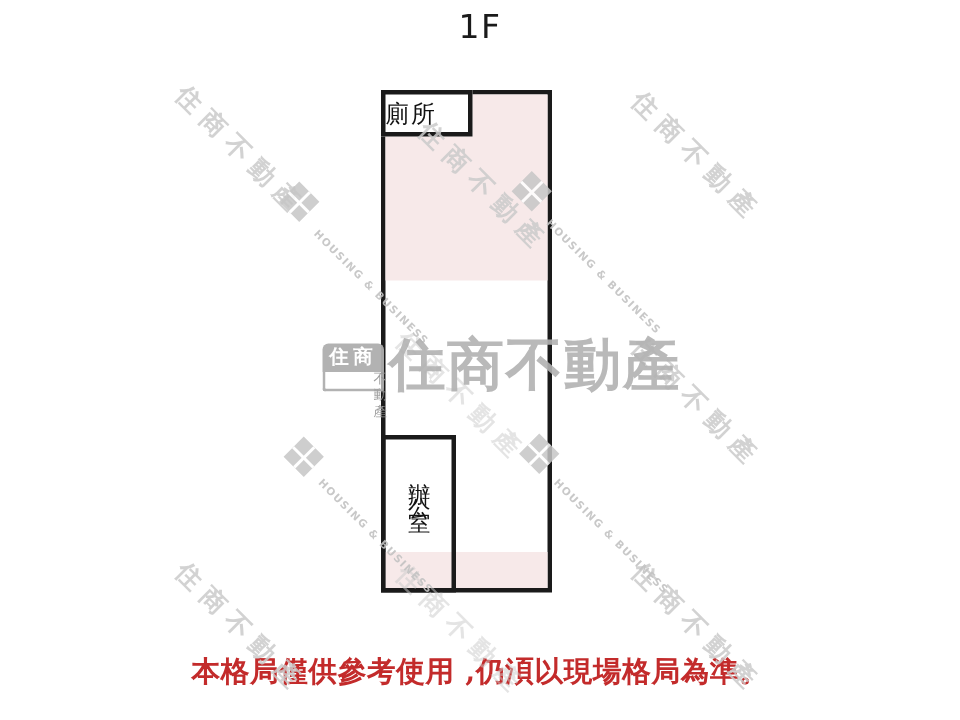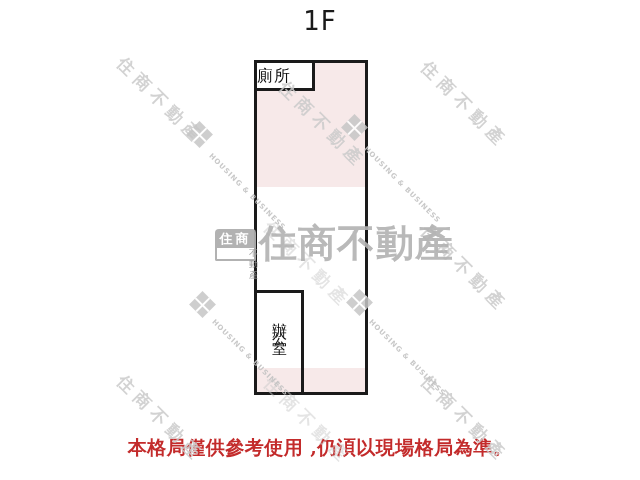--- a/index.html
+++ b/index.html
@@ -4,21 +4,21 @@
 <style>
   html,body { margin:0; padding:0; background:#ffffff; }
   #stage {
     position:relative; width:640px; height:480px; background:#ffffff;
     overflow:hidden; font-family:"DejaVu Sans", sans-serif;
   }
 
   
   .page-title {
     position:absolute; top:6px; left:0; width:640px; text-align:center;
-    font-size:26px; color:#1a1a1a; letter-spacing:1px;
+    font-size:22px; color:#1a1a1a; letter-spacing:1px;
     font-family:"DejaVu Sans", sans-serif;
   }
 
   
   .plan {
     position:absolute; left:254px; top:60px; width:114px; height:335px;
     border:3px solid #1a1a1a; background:#ffffff; box-sizing:border-box; z-index:1;
   }
   .annex-top {
     position:absolute; left:0; top:0; right:0; height:124px;

